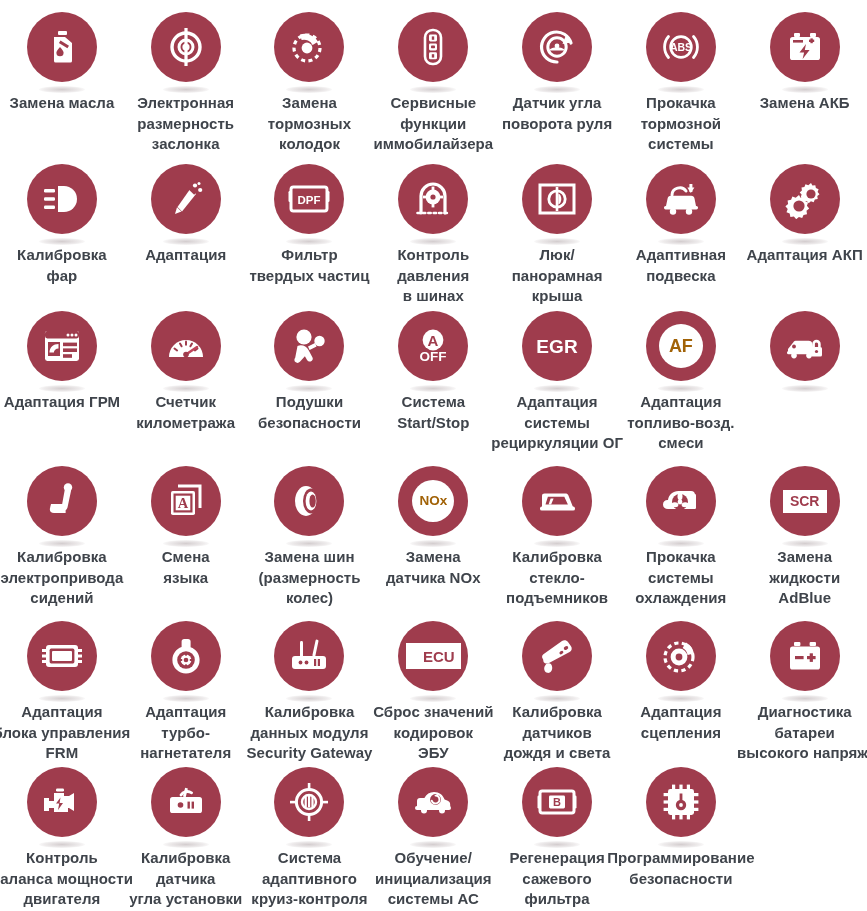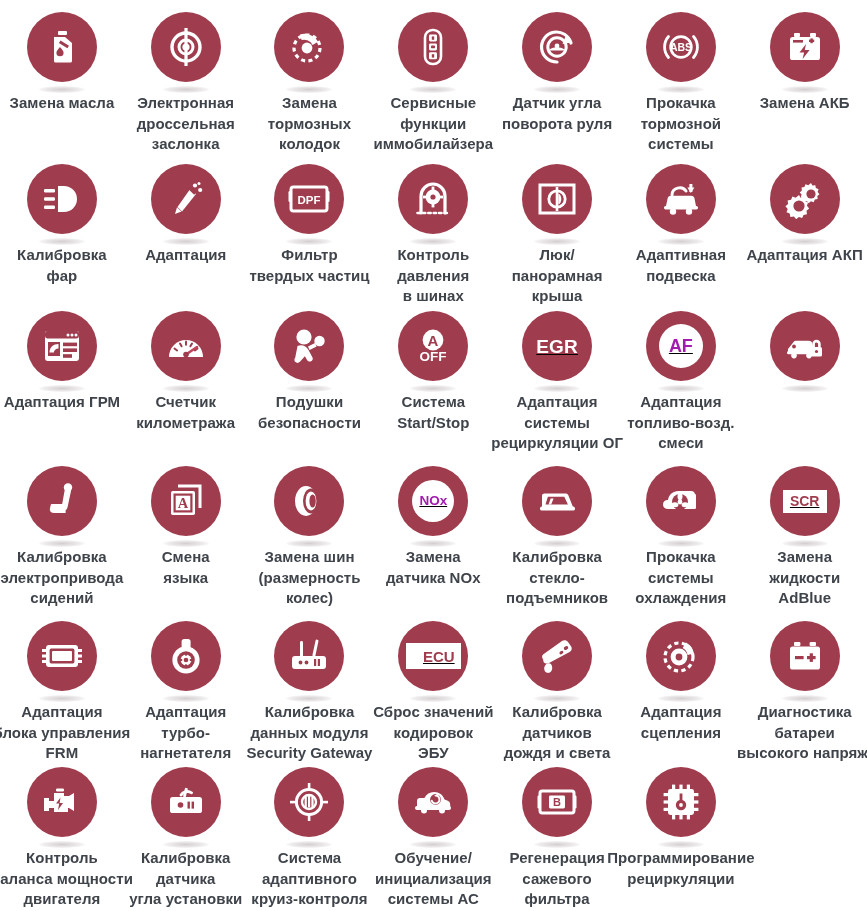--- a/index.html
+++ b/index.html
@@ -37,21 +37,20 @@
   .r5 .cell{height:150px;}
 
   .badge{
     width:70px;height:70px;
     border-radius:50%;
     background:#9f3c4d;
     display:flex;align-items:center;justify-content:center;
     position:relative;
     margin-top:6px;
     flex:none;
-    text-decoration:underline;
   }
   .badge::after{
     content:"";
     position:absolute;
     left:50%;top:74px;
     transform:translateX(-50%);
     width:46px;height:7px;
     border-radius:50%;
     background:radial-gradient(ellipse at center, rgba(120,100,105,0.32) 0%, rgba(120,100,105,0.12) 55%, rgba(255,255,255,0) 78%);
   }
@@ -66,21 +65,21 @@
     background:#ffffff;
     color:#9f3c4d;
     border-radius:0;
     font-weight:bold;
     line-height:1;
     display:flex;align-items:center;justify-content:center;
   }
   .disc{
     background:#ffffff;
     border-radius:50%;
-    color:#a21caf;
+    color:#a16207;
     font-weight:bold;
     display:flex;align-items:center;justify-content:center;
     line-height:1;
   }
   .caption{
     margin-top:11px;
     text-align:center;
     font-size:15px;
     font-weight:bold;
     color:#3f444b;
@@ -115,21 +114,21 @@
     <div class="cell">
       <div class="badge">
         <svg width="42" height="42" viewBox="0 0 42 42">
           <circle cx="21" cy="21" r="14" fill="none" stroke="#fff" stroke-width="3.4"></circle>
           <circle cx="21" cy="21" r="7" fill="none" stroke="#fff" stroke-width="3"></circle>
           <rect x="19.4" y="2" width="3.2" height="38" fill="#fff"></rect>
           <circle cx="21" cy="21" r="3.6" fill="#fff"></circle>
         </svg>
       </div>
       <div class="caption">Электронная
-дроссельная
+размерность
 заслонка</div>
     </div>
 
     <div class="cell">
       <div class="badge">
         <svg width="42" height="42" viewBox="0 0 42 42">
           <circle cx="19" cy="22" r="13" fill="none" stroke="#fff" stroke-width="3.2" stroke-dasharray="4 3.4"></circle>
           <circle cx="19" cy="22" r="5.4" fill="#fff"></circle>
           <path d="M12 8.5a15.5 15.5 0 0 1 18 7.2l-5.4 3.2A9.6 9.6 0 0 0 13.6 14z" fill="#fff"></path>
         </svg>
@@ -729,19 +728,19 @@
             <rect x="32.4" y="11" width="5" height="3.2"></rect>
             <rect x="32.4" y="18.4" width="5" height="3.2"></rect>
             <rect x="32.4" y="25.8" width="5" height="3.2"></rect>
           </g>
           <circle cx="20" cy="23" r="5.2" fill="#9f3c4d"></circle>
           <rect x="18.6" y="11.5" width="2.8" height="9" fill="#9f3c4d"></rect>
           <circle cx="20" cy="23" r="1.9" fill="#fff"></circle>
         </svg>
       </div>
       <div class="caption xwide">Программирование
-рециркуляции</div>
+безопасности</div>
     </div>
 
     <div class="cell empty"></div>
   </div>
 
 </div>
 
 </body></html>

